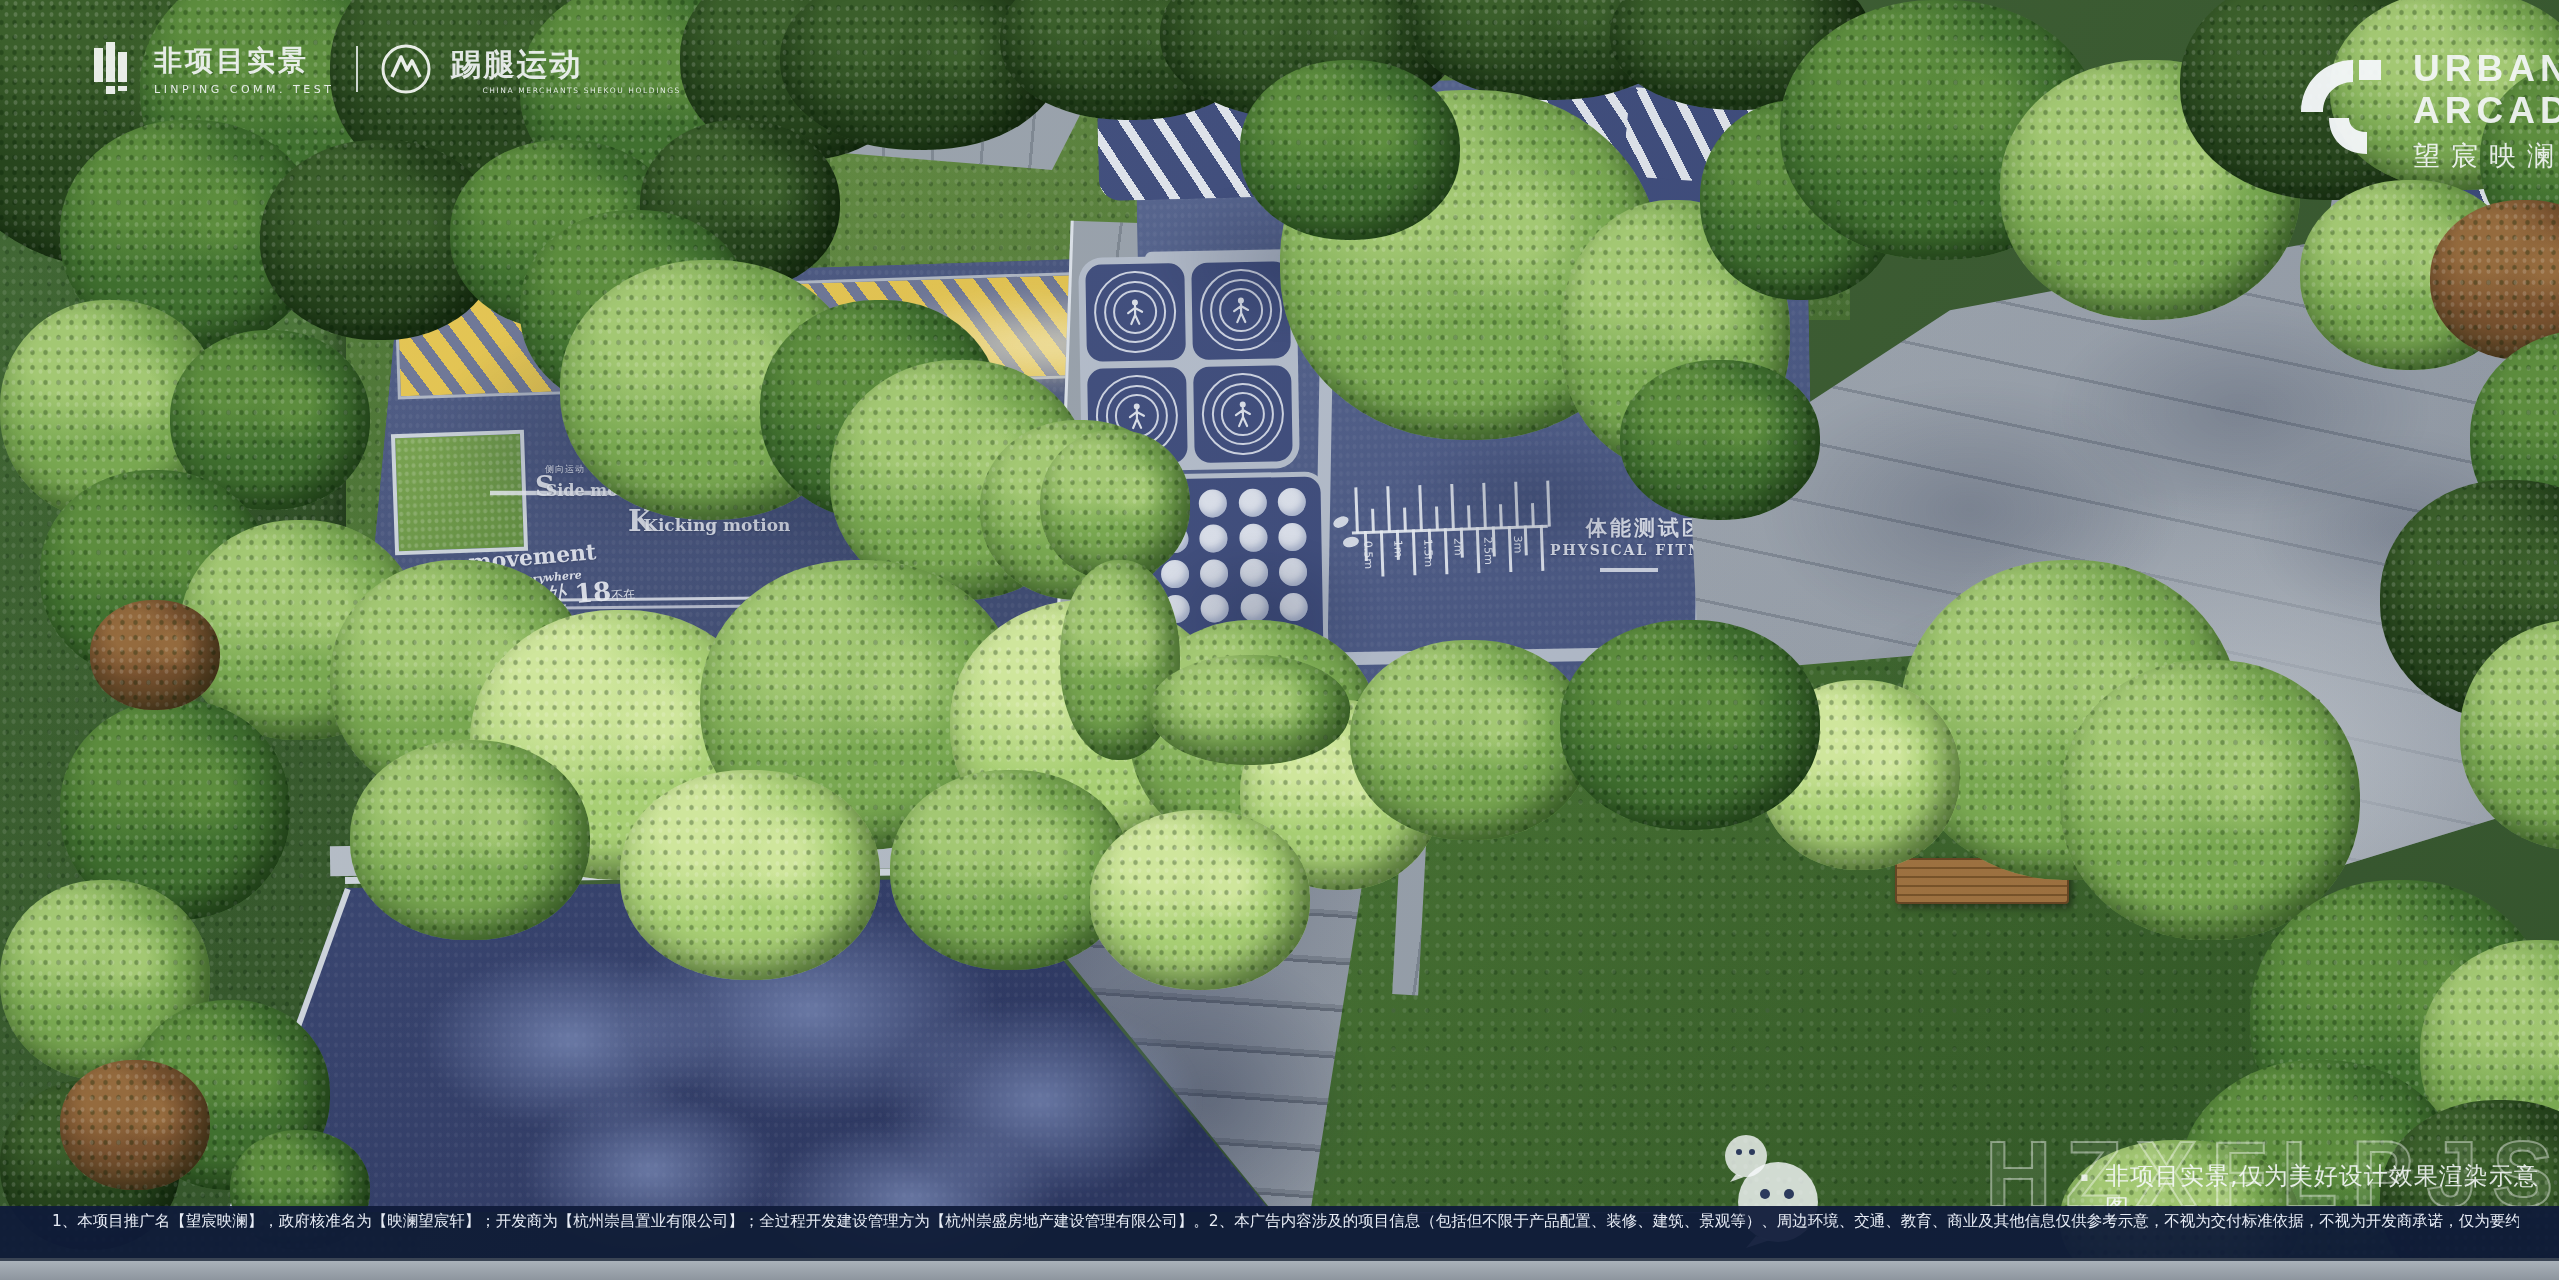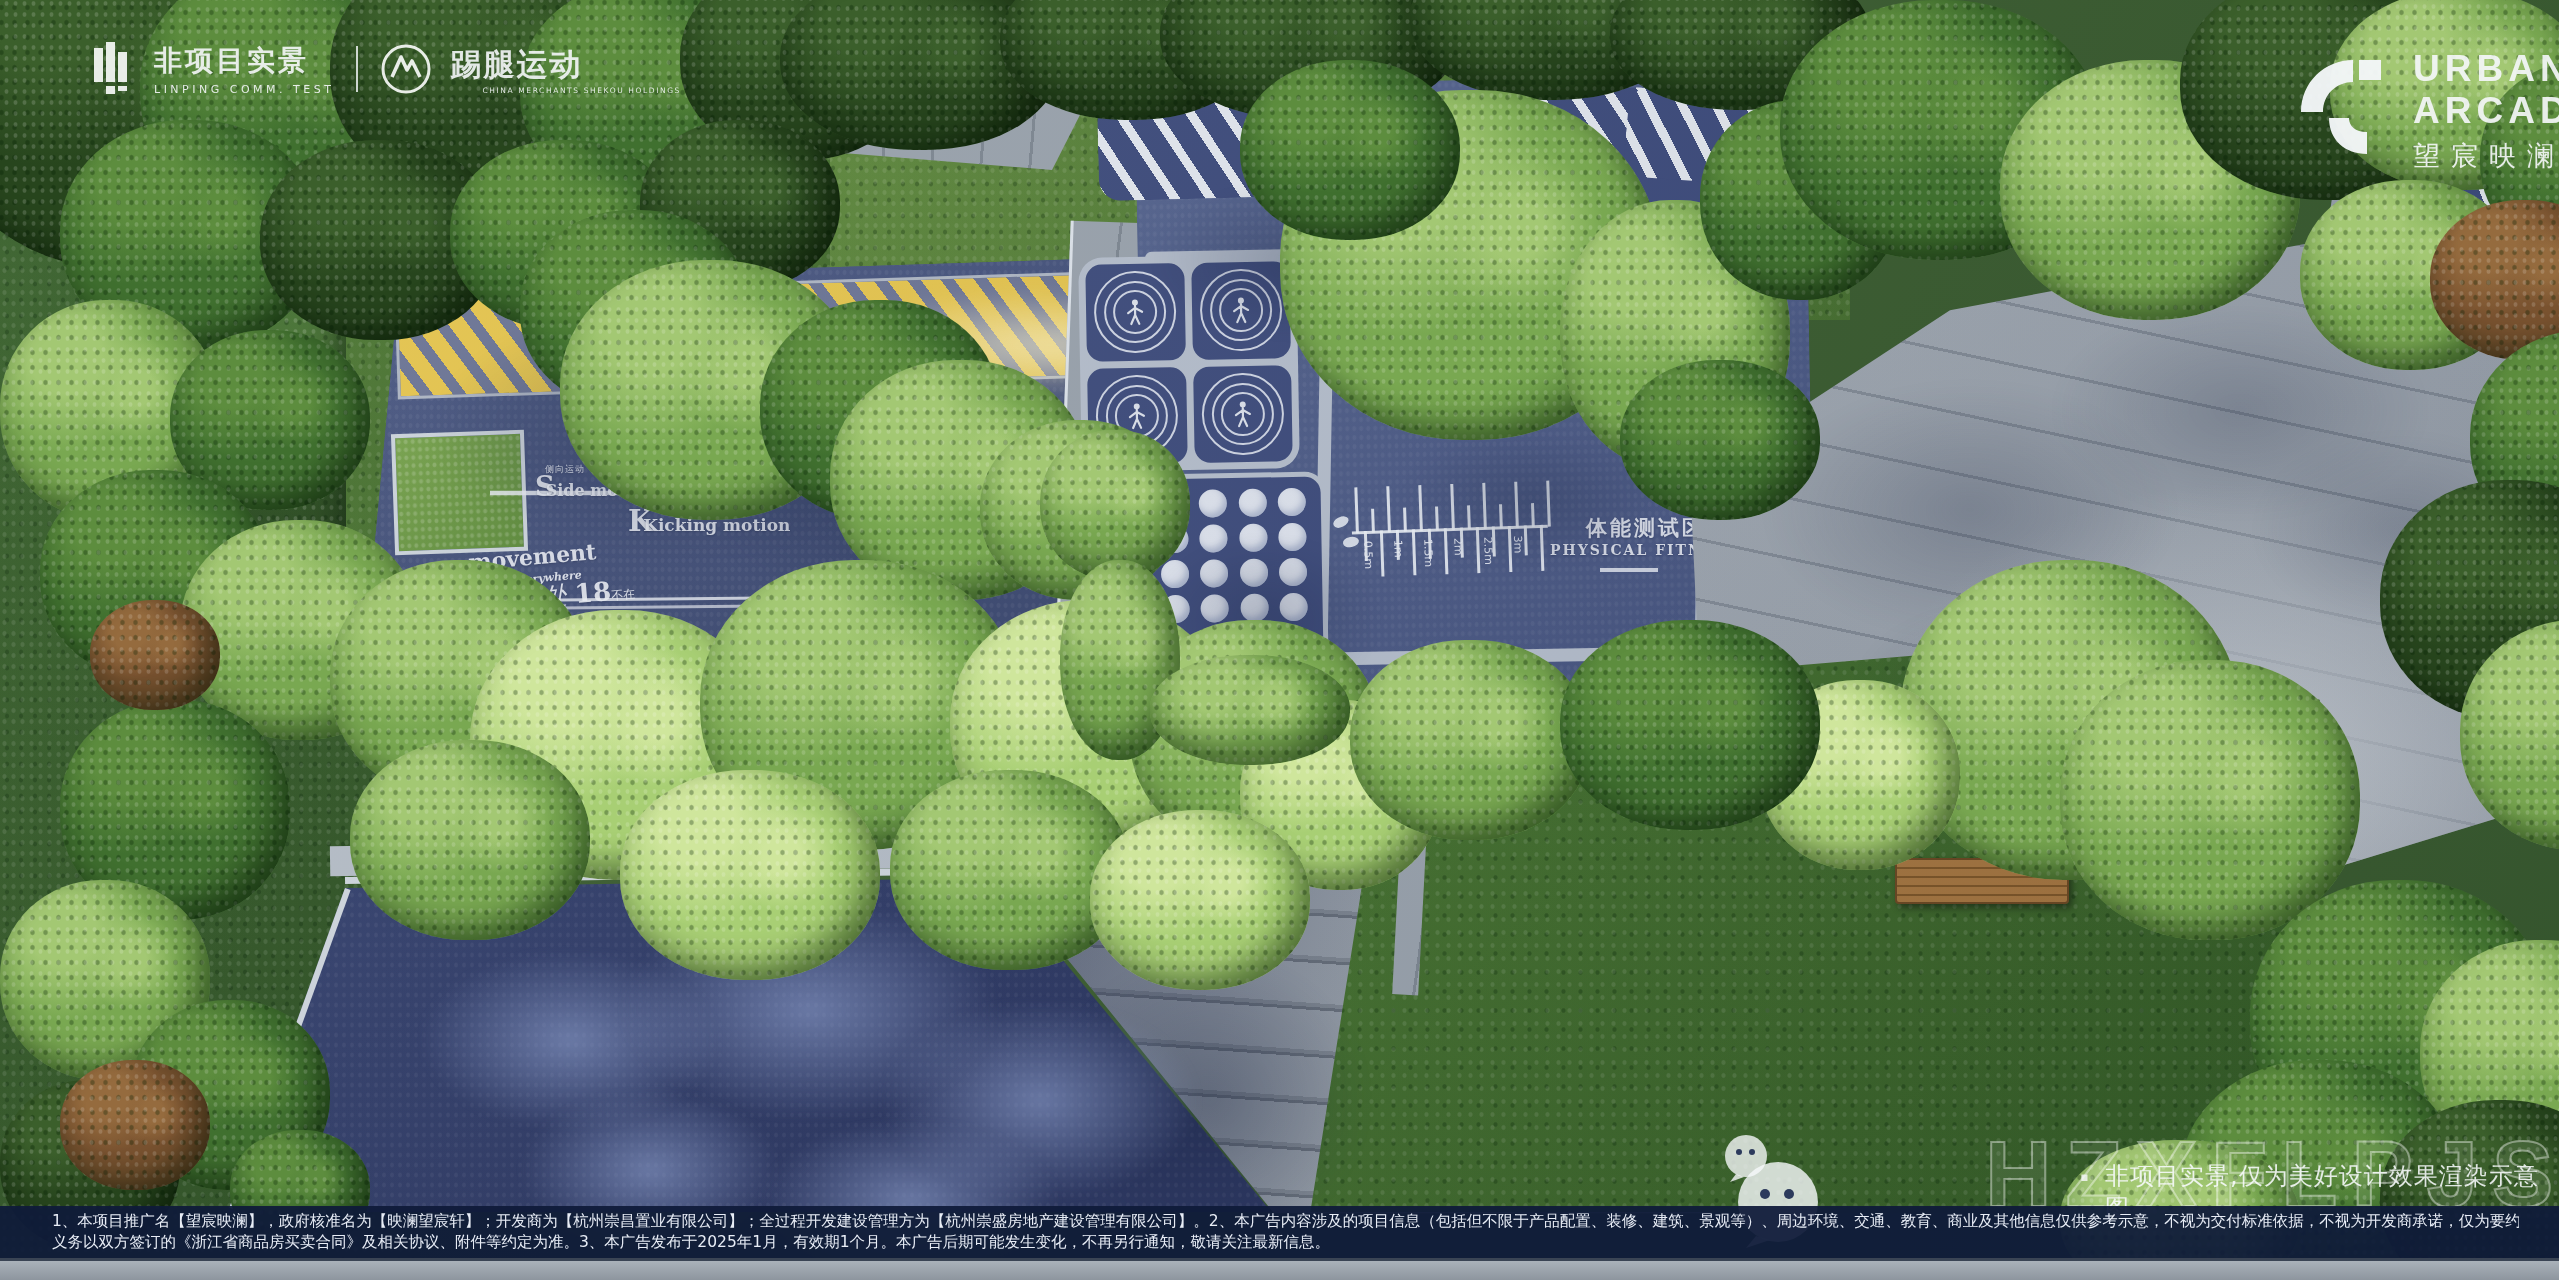--- a/index.html
+++ b/index.html
@@ -412,17 +412,16 @@
     <circle cx="62" cy="74" r="40" fill="rgba(248,250,253,.80)"></circle>
     <circle cx="49" cy="66" r="5" fill="#2c3a5c"></circle>
       <circle cx="73" cy="66" r="5" fill="#2c3a5c"></circle>
     <path d="M40 108 L30 120 L54 112 Z" fill="rgba(248,250,253,.80)"></path>
   </svg>
   <div class="wm-big" style="left:2078px;top:1158px;font-size:34px;z-index:63;">·</div>
   <div class="wm-big" style="left:2105px;top:1160px;font-size:24px;letter-spacing:1px;font-weight:normal;color:rgba(248,250,253,.88);z-index:63;">非项目实景,仅为美好设计效果渲染示意图</div>
 
   <div class="disc" style="top:1206px;height:52px;z-index:70;padding:5px 40px 0 52px;box-sizing:border-box;">
     <div style="font-size:15.5px;line-height:21px;">1、本项目推广名【望宸映澜】，政府核准名为【映澜望宸轩】；开发商为【杭州崇昌置业有限公司】；全过程开发建设管理方为【杭州崇盛房地产建设管理有限公司】。2、本广告内容涉及的项目信息（包括但不限于产品配置、装修、建筑、景观等）、周边环境、交通、教育、商业及其他信息仅供参考示意，不视为交付标准依据，不视为开发商承诺，仅为要约邀请；红线外的现状可能因政府规划等原因发生变更，最终以项目交付时的周边现状为准；买卖双方的权利</div>
-    <div style="font-size:15.5px;line-height:21px;">义务以双方签订的《浙江省商品房买卖合同》及相关协议、附件等约定为准。3、本广告发布于2025年1月，有效期1个月。本广告后期可能发生变化，不再另行通知，敬请关注最新信息。</div>
   </div>
   <div class="abs" style="left:0;top:1258px;width:2559px;height:22px;z-index:70;background:linear-gradient(180deg,#3a4454 0 3px,#aab2ba 3px,#8d959e);"></div>
 
 </div>
 
 </body></html>

